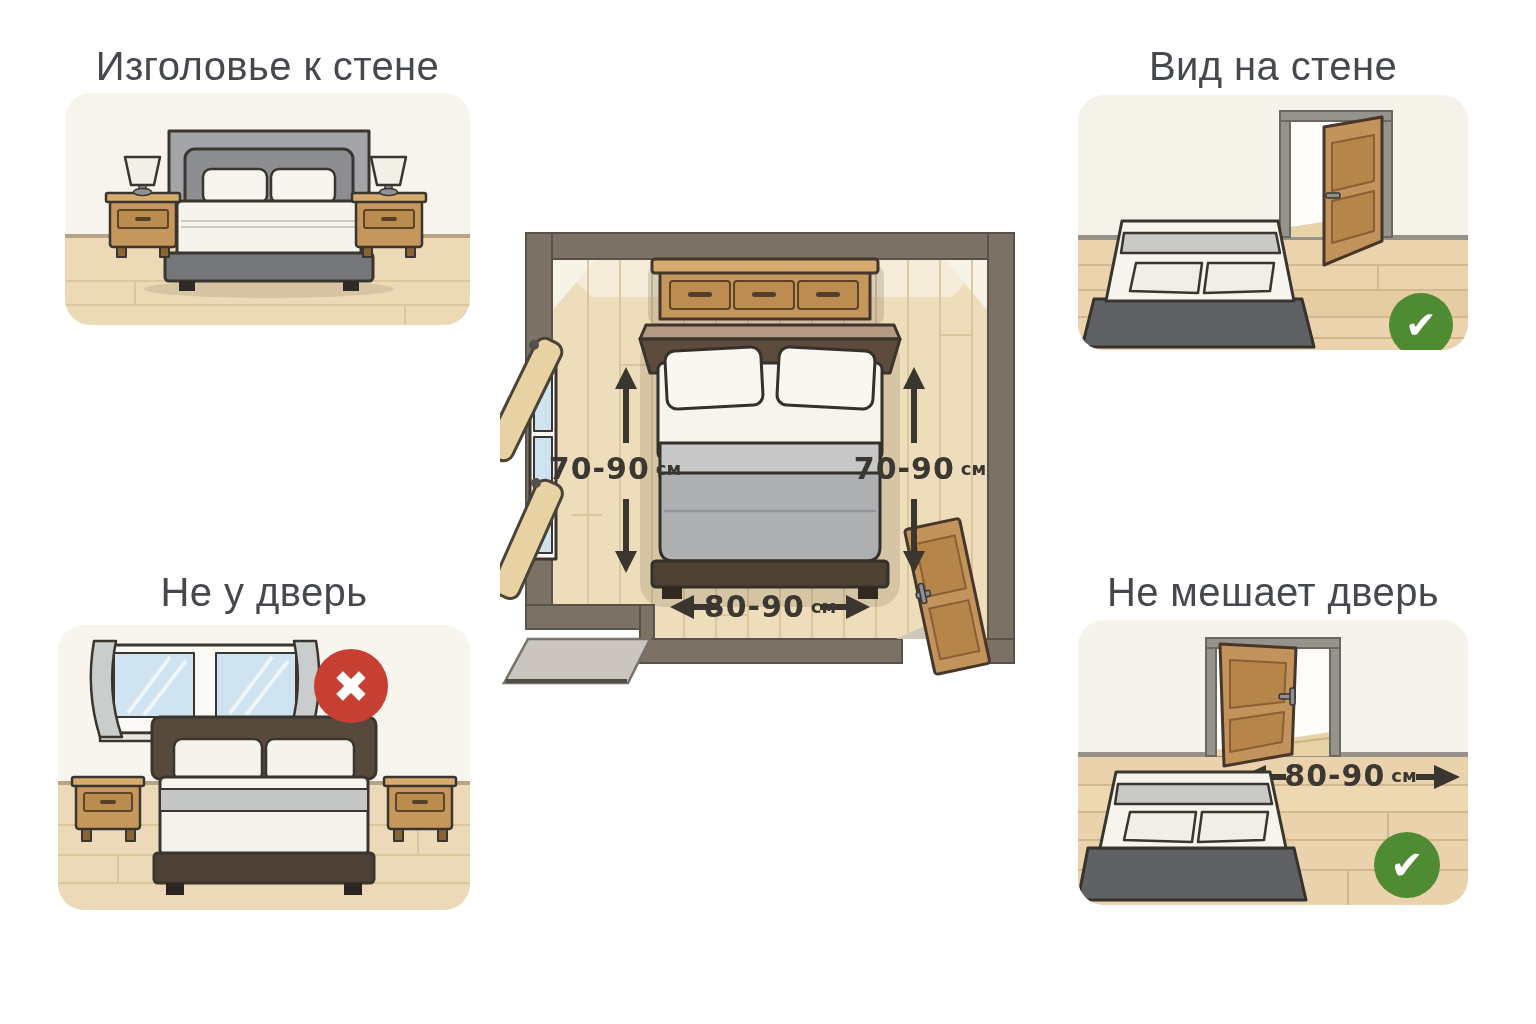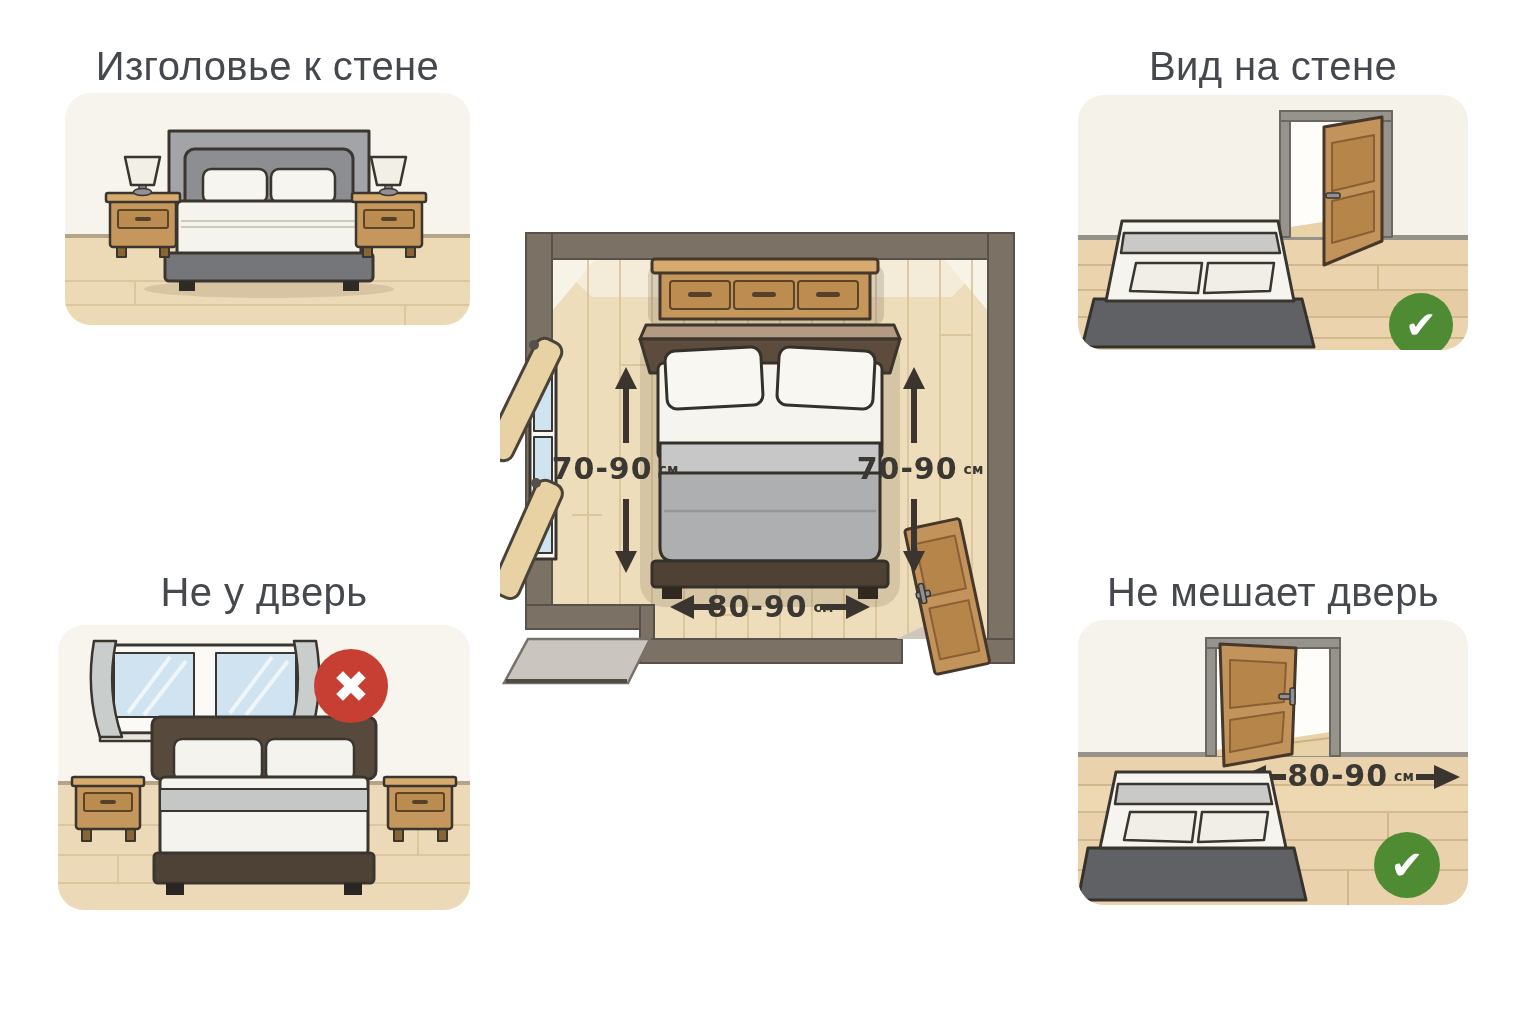--- a/index.html
+++ b/index.html
@@ -20,21 +20,21 @@
     position:absolute;border-radius:50%;
     display:flex;align-items:center;justify-content:center;
     color:#ffffff;font-family:"DejaVu Sans",sans-serif;font-weight:bold;
   }
   .measure{
     position:absolute;display:flex;align-items:center;justify-content:center;
     gap:6px;font-family:"DejaVu Sans",sans-serif;font-weight:bold;color:#3b3732;
     white-space:nowrap;
   }
   .measure .val{font-size:30px;letter-spacing:1px;}
-  .measure .unit{font-size:14px;}
+  .measure .unit{font-size:18px;}
   .plan{position:absolute;left:500px;top:215px;width:540px;height:470px;}
   .plan svg{position:absolute;left:0;top:0;}
 </style>
 </head>
 <body>
 
 <div class="panel-title" style="left:65px;top:44px;width:405px;">Изголовье к стене</div>
 <div class="panel-title" style="left:1078px;top:44px;width:390px;">Вид на стене</div>
 <div class="panel-title" style="left:58px;top:570px;width:412px;">Не у дверь</div>
 <div class="panel-title" style="left:1078px;top:570px;width:390px;">Не мешает дверь</div>

